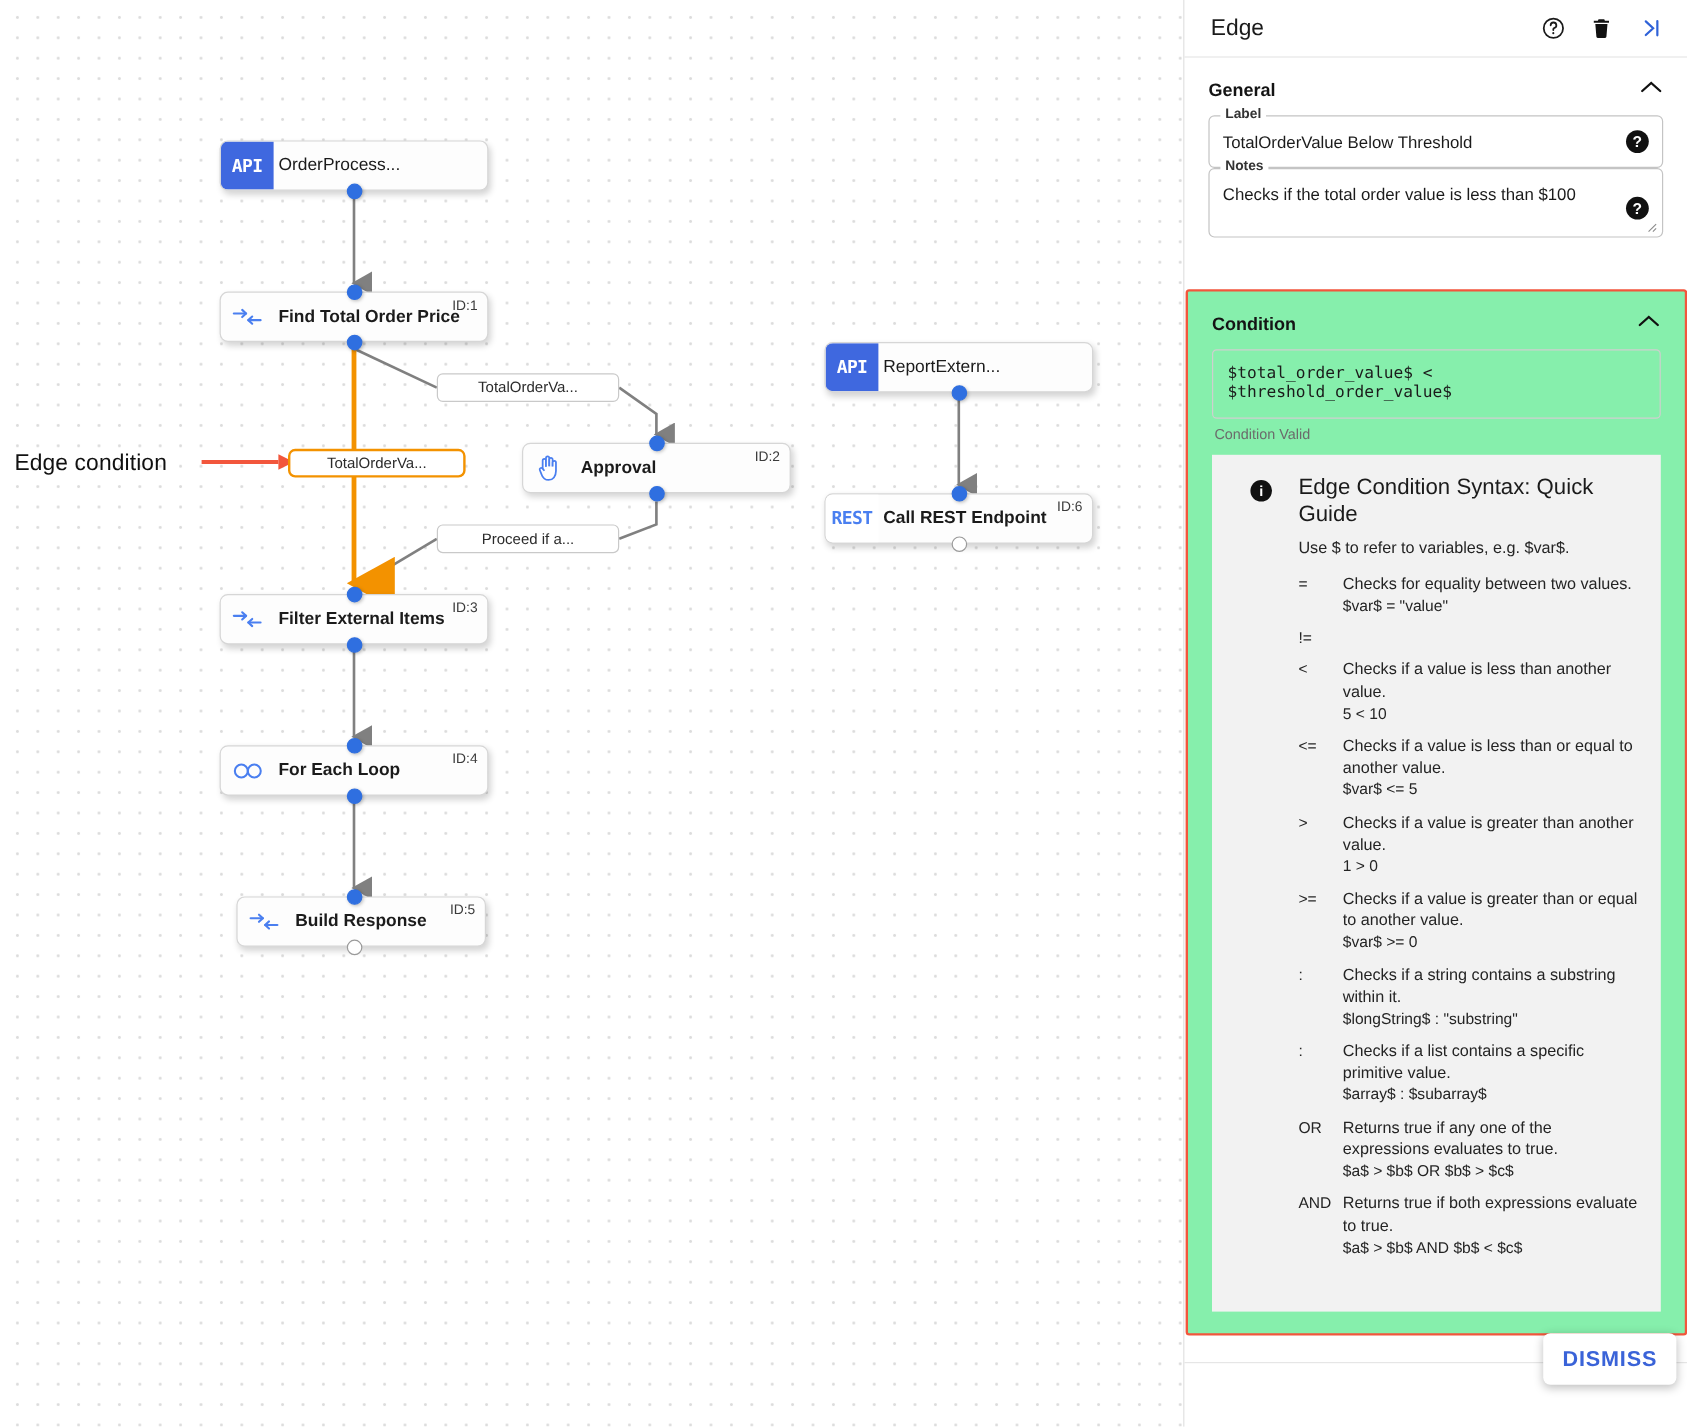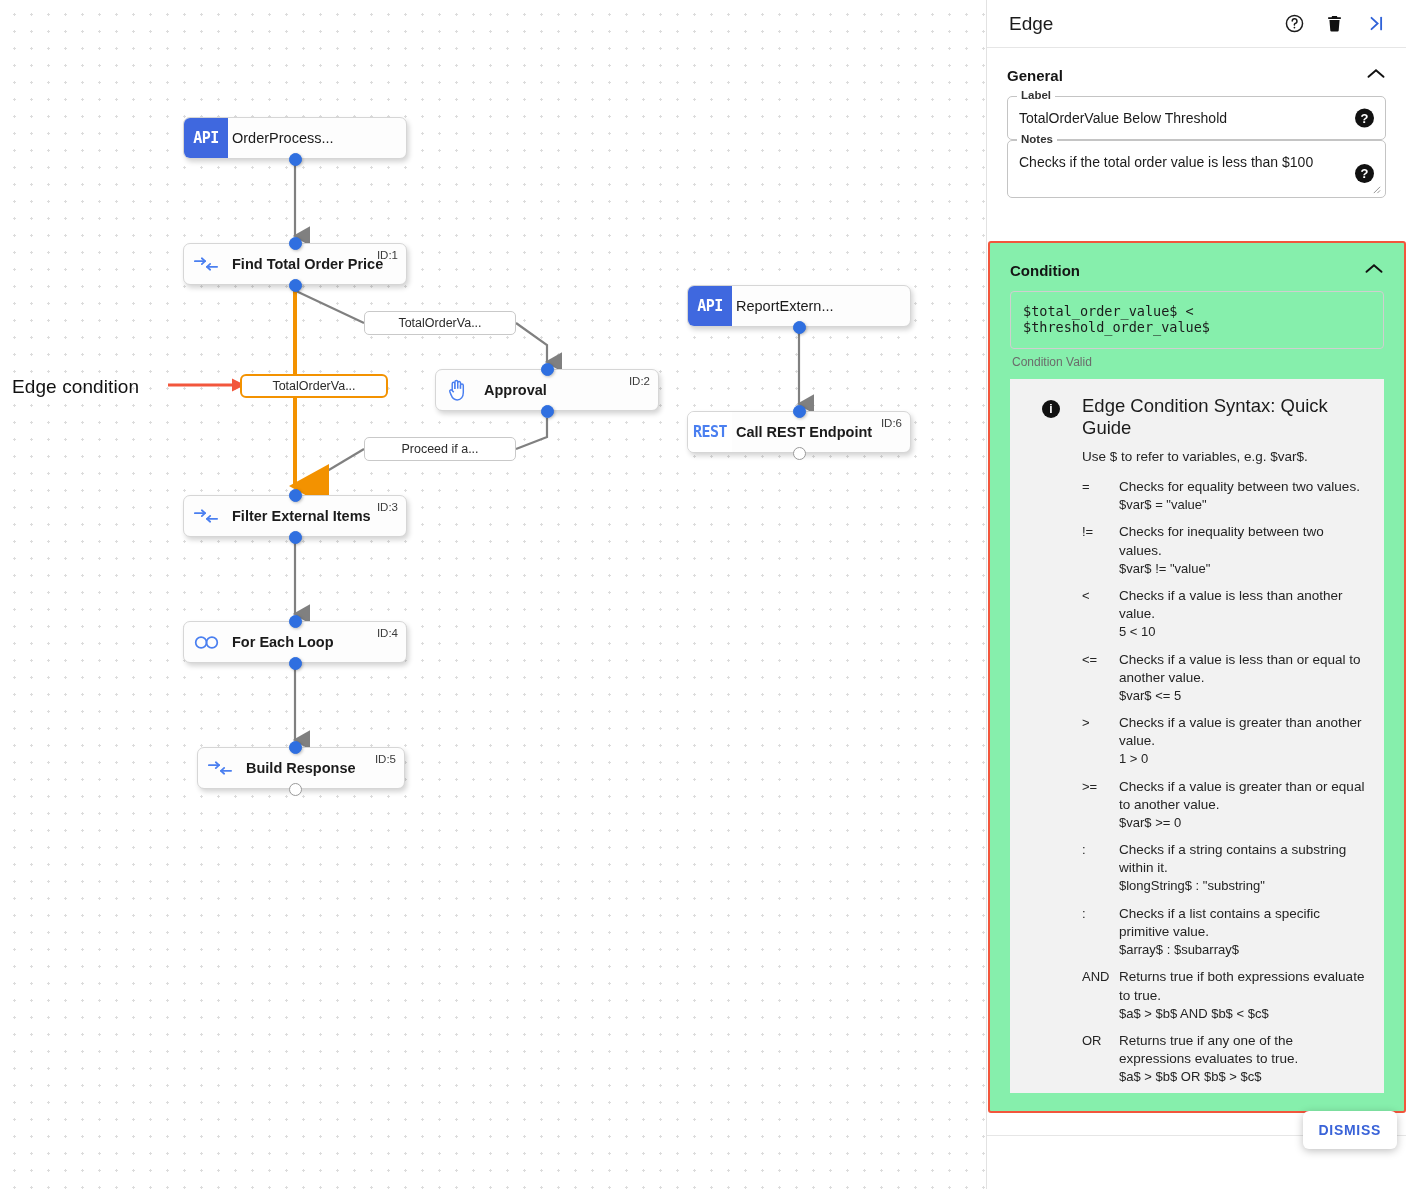--- a/index.html
+++ b/index.html
@@ -169,21 +169,21 @@
 
   #dismissBar {
     position:absolute; left:0; bottom:53px; width:420px;
     border-top:1px solid #e6e6e6;
   }
   #dismiss {
     position:absolute; right:10px; top:-25px;
     background:#fff; border-radius:6px;
     box-shadow:0 2px 8px rgba(0,0,0,.25);
     padding:11px 16px;
-    font-size:14px; font-weight:700; color:#3a63d8;
+    font-size:18px; font-weight:700; color:#3a63d8;
     letter-spacing:.7px; cursor:pointer;
   }
 </style>
 </head>
 <body>
 
 <div id="canvas">
 
   <svg id="edges">
     <defs>
@@ -388,24 +388,20 @@
         <div id="opList">
             <div class="opRow">
               <div class="opSym">=</div>
               <div class="opTxt">
                 <div class="opDesc">Checks for equality between two values.</div>
                 <div class="opEx">$var$ = "value"</div>
               </div>
             </div>
             <div class="opRow">
               <div class="opSym">!=</div>
-              <div class="opTxt">
-                <div class="opDesc">Checks for inequality between two values.</div>
-                <div class="opEx">$var$ != "value"</div>
-              </div>
             </div>
             <div class="opRow">
               <div class="opSym">&lt;</div>
               <div class="opTxt">
                 <div class="opDesc">Checks if a value is less than another value.</div>
                 <div class="opEx">5 &lt; 10</div>
               </div>
             </div>
             <div class="opRow">
               <div class="opSym">&lt;=</div>
@@ -436,31 +432,31 @@
               </div>
             </div>
             <div class="opRow">
               <div class="opSym">:</div>
               <div class="opTxt">
                 <div class="opDesc">Checks if a list contains a specific primitive value.</div>
                 <div class="opEx">$array$ : $subarray$</div>
               </div>
             </div>
             <div class="opRow">
+              <div class="opSym">OR</div>
+              <div class="opTxt">
+                <div class="opDesc">Returns true if any one of the expressions evaluates to true.</div>
+                <div class="opEx">$a$ &gt; $b$ OR $b$ &gt; $c$</div>
+              </div>
+            </div>
+            <div class="opRow">
               <div class="opSym">AND</div>
               <div class="opTxt">
                 <div class="opDesc">Returns true if both expressions evaluate to true.</div>
                 <div class="opEx">$a$ &gt; $b$ AND $b$ &lt; $c$</div>
-              </div>
-            </div>
-            <div class="opRow">
-              <div class="opSym">OR</div>
-              <div class="opTxt">
-                <div class="opDesc">Returns true if any one of the expressions evaluates to true.</div>
-                <div class="opEx">$a$ &gt; $b$ OR $b$ &gt; $c$</div>
               </div>
             </div>
           </div>
       </div>
     </div>
   </div>
 
   <div id="dismissBar">
     <div id="dismiss">DISMISS</div>
   </div>

